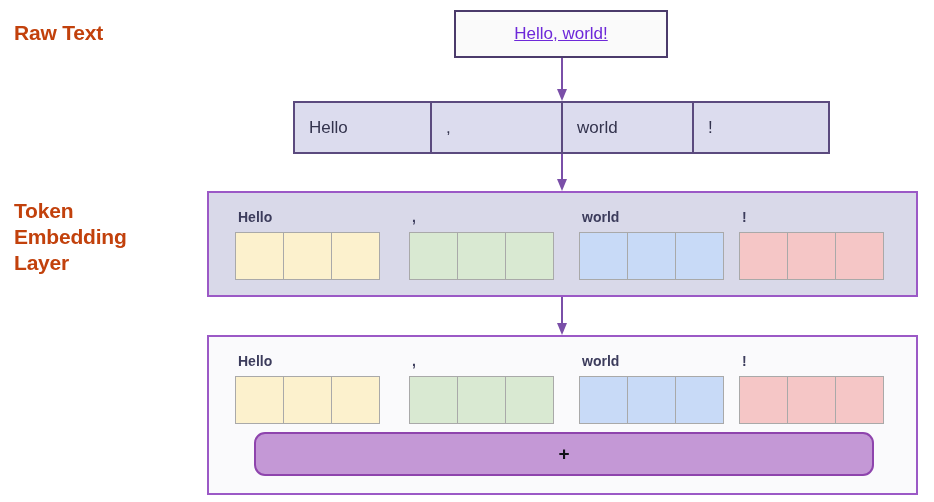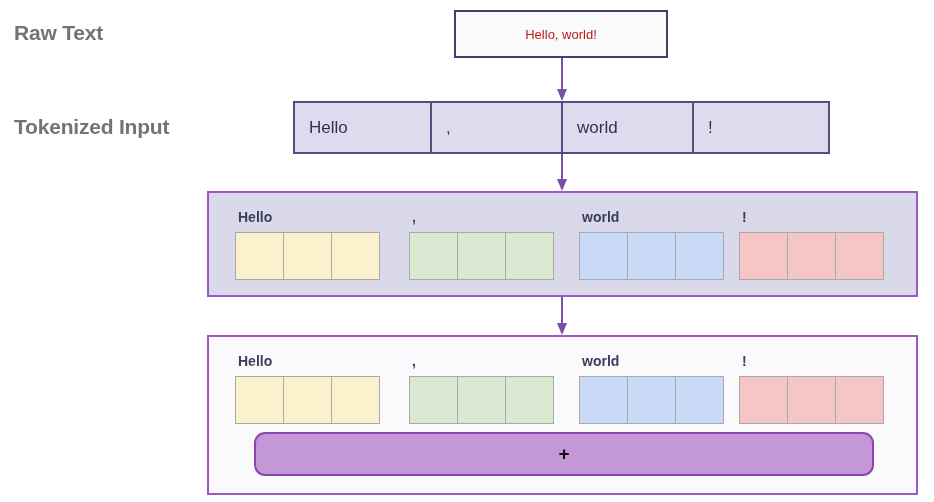--- a/index.html
+++ b/index.html
@@ -17,21 +17,21 @@
   }
 
   .stage {
     position: absolute;
     inset: 0;
   }
 
   
   .row-label {
     position: absolute;
-    color: #737373;
+    color: #c2410c;
     font-weight: bold;
     font-size: 21px;
     line-height: 26px;
     letter-spacing: -0.2px;
     white-space: pre-line;
   }
   #label-raw-text   { left: 14px; top: 20px;  }
   #label-tokenized  { left: 14px; top: 114px; }
   #label-token-emb  { left: 14px; top: 198px; }
   #label-input-emb  { left: 14px; top: 381px; }
@@ -44,22 +44,23 @@
     width: 214px;
     height: 48px;
     background: #fafafa;
     border: 2px solid #4b3b6b;
     box-sizing: border-box;
     display: flex;
     align-items: center;
     justify-content: center;
   }
   #raw-text-box .txt {
-    font-size: 13px;
-    color: #b91c1c;
+    font-size: 17px;
+    color: #6d28d9;
+    text-decoration: underline;
   }
 
   
   .arrow {
     position: absolute;
     width: 16px;
   }
 
   
   #tokenized-row {
@@ -151,22 +152,24 @@
     color: #111118;
   }
 </style>
 </head>
 <body>
 
 <div class="stage">
 
   <div class="row-label" id="label-raw-text">Raw Text</div>
 
-  <div class="row-label" id="label-tokenized">Tokenized Input</div>
-
+
+  <div class="row-label" id="label-token-emb">Token
+Embedding
+Layer</div>
 
 
   <div id="raw-text-box">
     <span class="txt">Hello, world!</span>
   </div>
 
   <div id="tokenized-row" style="background: rgb(220, 220, 238); border-color: rgb(91, 74, 126);">
       <div class="tok-cell" style="width: 137px;">
         <span>Hello</span>
       </div>

